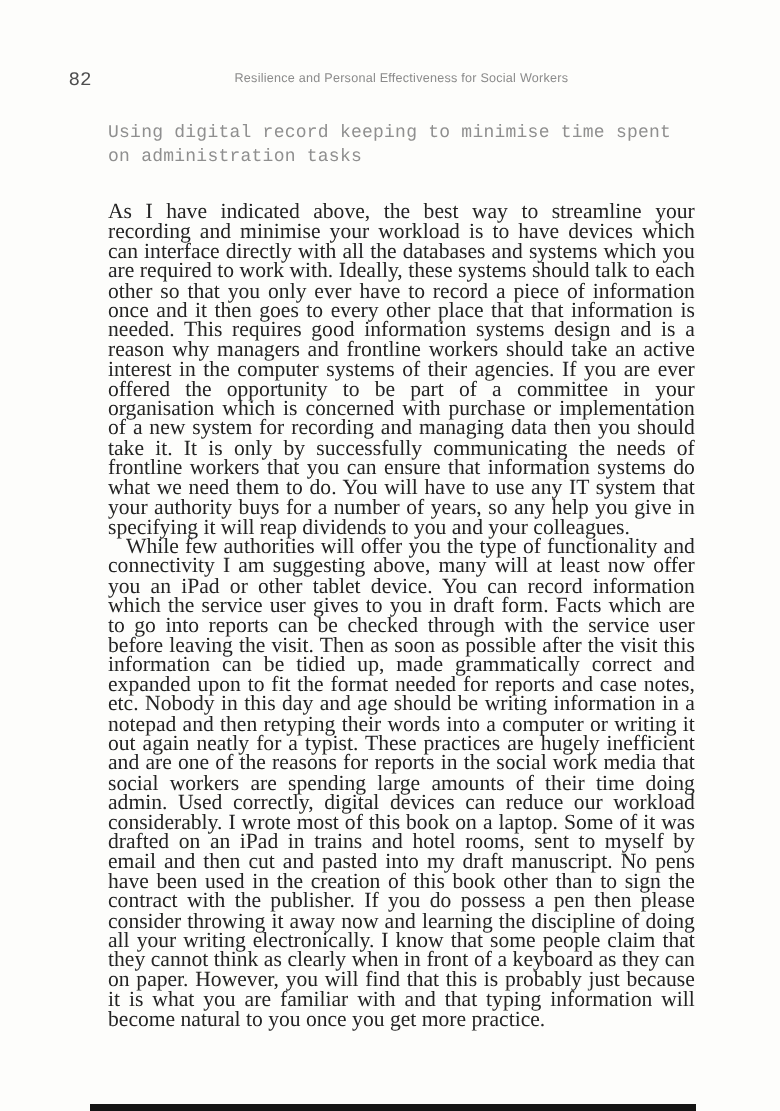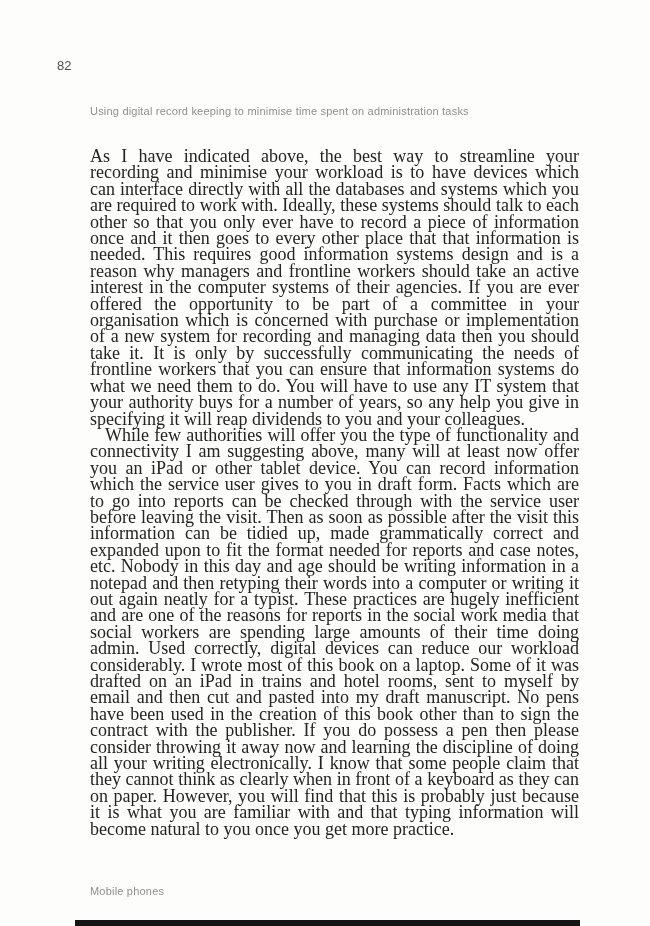--- a/index.html
+++ b/index.html
@@ -21,22 +21,22 @@
     position: absolute;
     top: 58px;
     left: 0;
     width: 650px;
     height: 16px;
   }
   .page-number {
     position: absolute;
     left: 57px;
     top: 0;
-    font-family: Liberation Sans, sans-serif;
-    font-size: 13px;
+    font-family: Liberation Mono, monospace;
+    font-size: 16px;
     color: #4e4e4e;
   }
   .running-title {
     position: absolute;
     left: 90px;
     width: 489px;
     top: 1px;
     text-align: center;
     font-family: "Liberation Sans", sans-serif;
     font-size: 10.5px;
@@ -45,23 +45,23 @@
   }
 
   
   .text-block {
     position: absolute;
     top: 101px;
     left: 90px;
     width: 489px;
   }
   .section-heading {
-    font-family: Liberation Sans, sans-serif;
+    font-family: Liberation Mono, monospace;
     font-weight: 400;
-    font-size: 11px;
+    font-size: 15px;
     line-height: 20px;
     color: #8f8f8f;
     letter-spacing: 0.2px;
     margin: 0 0 27px 0;
   }
   .section-heading.second {
     margin-top: 44px;
     margin-bottom: 24px;
   }
   .text-block p {
@@ -85,30 +85,30 @@
     background: #141414;
   }
 </style>
 </head>
 <body>
 
 <div class="page">
 
   <header class="page-header">
     <span class="page-number">82</span>
+    <span class="running-title">Resilience and Personal Effectiveness for Social Workers</span>
   </header>
 
   <main class="text-block">
 
     <h2 class="section-heading">Using digital record keeping to minimise time spent on administration tasks</h2>
 
     <p>As I have indicated above, the best way to streamline your recording and minimise your workload is to have devices which can interface directly with all the databases and systems which you are required to work with. Ideally, these systems should talk to each other so that you only ever have to record a piece of information once and it then goes to every other place that that information is needed. This requires good information systems design and is a reason why managers and frontline workers should take an active interest in the computer systems of their agencies. If you are ever offered the opportunity to be part of a committee in your organisation which is concerned with purchase or implementation of a new system for recording and managing data then you should take it. It is only by successfully communicating the needs of frontline workers that you can ensure that information systems do what we need them to do. You will have to use any IT system that your authority buys for a number of years, so any help you give in specifying it will reap dividends to you and your colleagues.</p>
 
     <p class="indent">While few authorities will offer you the type of functionality and connectivity I am suggesting above, many will at least now offer you an iPad or other tablet device. You can record information which the service user gives to you in draft form. Facts which are to go into reports can be checked through with the service user before leaving the visit. Then as soon as possible after the visit this information can be tidied up, made grammatically correct and expanded upon to fit the format needed for reports and case notes, etc. Nobody in this day and age should be writing information in a notepad and then retyping their words into a computer or writing it out again neatly for a typist. These practices are hugely inefficient and are one of the reasons for reports in the social work media that social workers are spending large amounts of their time doing admin. Used correctly, digital devices can reduce our workload considerably. I wrote most of this book on a laptop. Some of it was drafted on an iPad in trains and hotel rooms, sent to myself by email and then cut and pasted into my draft manuscript. No pens have been used in the creation of this book other than to sign the contract with the publisher. If you do possess a pen then please consider throwing it away now and learning the discipline of doing all your writing electronically. I know that some people claim that they cannot think as clearly when in front of a keyboard as they can on paper. However, you will find that this is probably just because it is what you are familiar with and that typing information will become natural to you once you get more practice.</p>
 
-    <h2 class="section-heading second">Mobile phones</h2>
 
 
   </main>
 
   <div class="bottom-edge-bar"></div>
 
 </div>
 
 </body></html>

